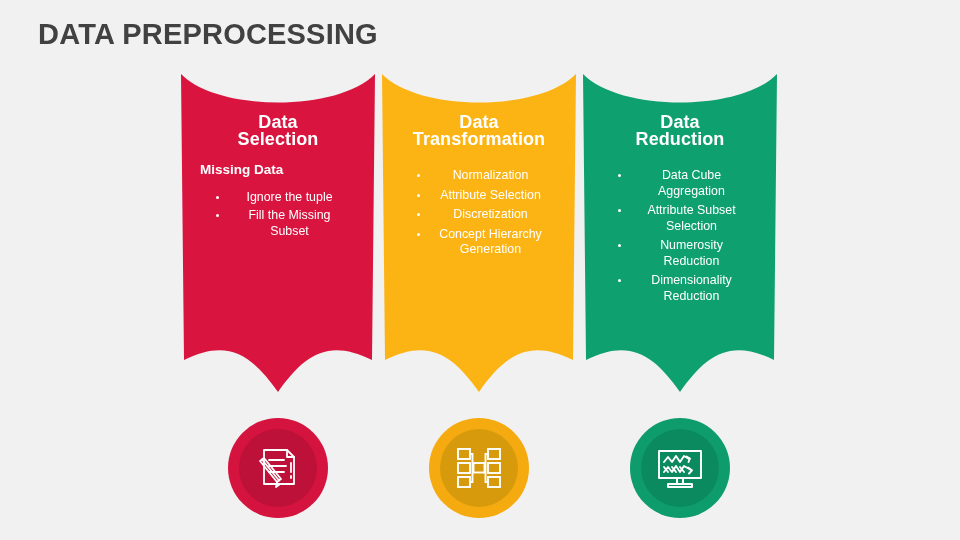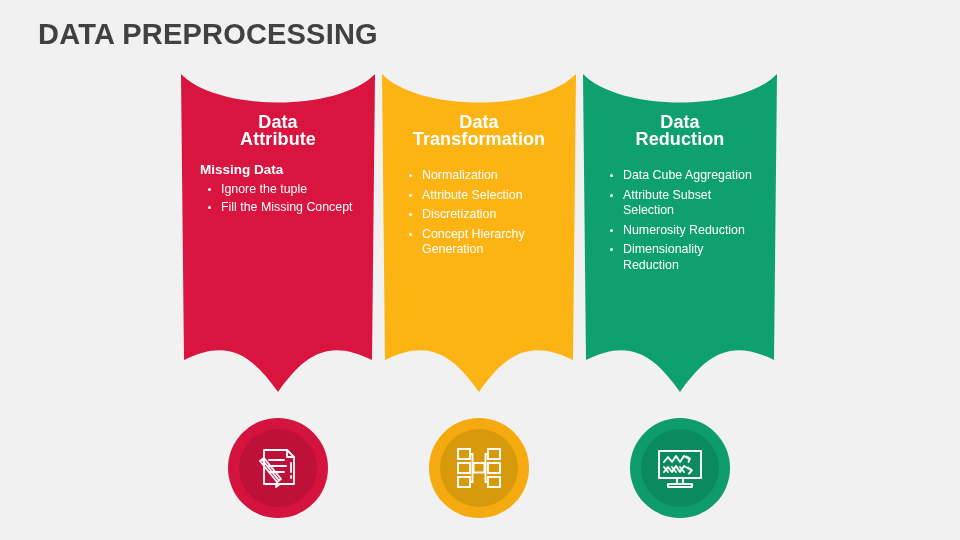--- a/index.html
+++ b/index.html
@@ -82,22 +82,23 @@
   .sub-heading {
     font-weight: bold;
     font-size: 13.5px;
     line-height: 17px;
     color: #ffffff;
     margin: 0 0 2px 6px;
   }
 
   ul.bullets {
     list-style: none;
-    margin: 4px;
+    margin: 12px;
     padding: 0;
+    text-align: center;
   }
   ul.bullets li {
     position: relative;
     font-size: 12.4px;
     line-height: 15.5px;
     color: #ffffff;
     padding-left: 23px;
     margin-bottom: 2.5px;
   }
   ul.bullets li .dot {
@@ -147,28 +148,28 @@
 
   <div id="page-title" style="color: rgb(65, 65, 65);">DATA PREPROCESSING</div>
 
   <div class="column" id="col-0">
     <svg class="banner-svg" viewBox="0 0 200 325" preserveAspectRatio="none">
       <path id="shape-0" d="M3,4 C40,42 160,42 197,4 L194,290 C150,268 126,285 100,322 C74,285 50,268 6,290 Z" fill="#d9143f"></path>
     </svg>
     <div class="banner-content">
       <div class="banner-heading">
         <div>Data</div>
-        <div>Attribute</div>
+        <div>Selection</div>
       </div>
 
       <div class="body-block">
         <div class="sub-heading">Missing Data</div>
         <ul class="bullets">
           <li><span class="dot"></span><span>Ignore the tuple</span></li>
-          <li><span class="dot"></span><span>Fill the Missing Concept</span></li>
+          <li><span class="dot"></span><span>Fill the Missing Subset</span></li>
         </ul>
       </div>
 
       <div class="body-block spaced">
       </div>
     </div>
 
     <div class="badge">
       <div class="outer" id="badge-outer-0" style="background: rgb(212, 19, 63);"></div>
       <div class="inner" id="badge-inner-0" style="background: rgb(189, 17, 57);"></div>

